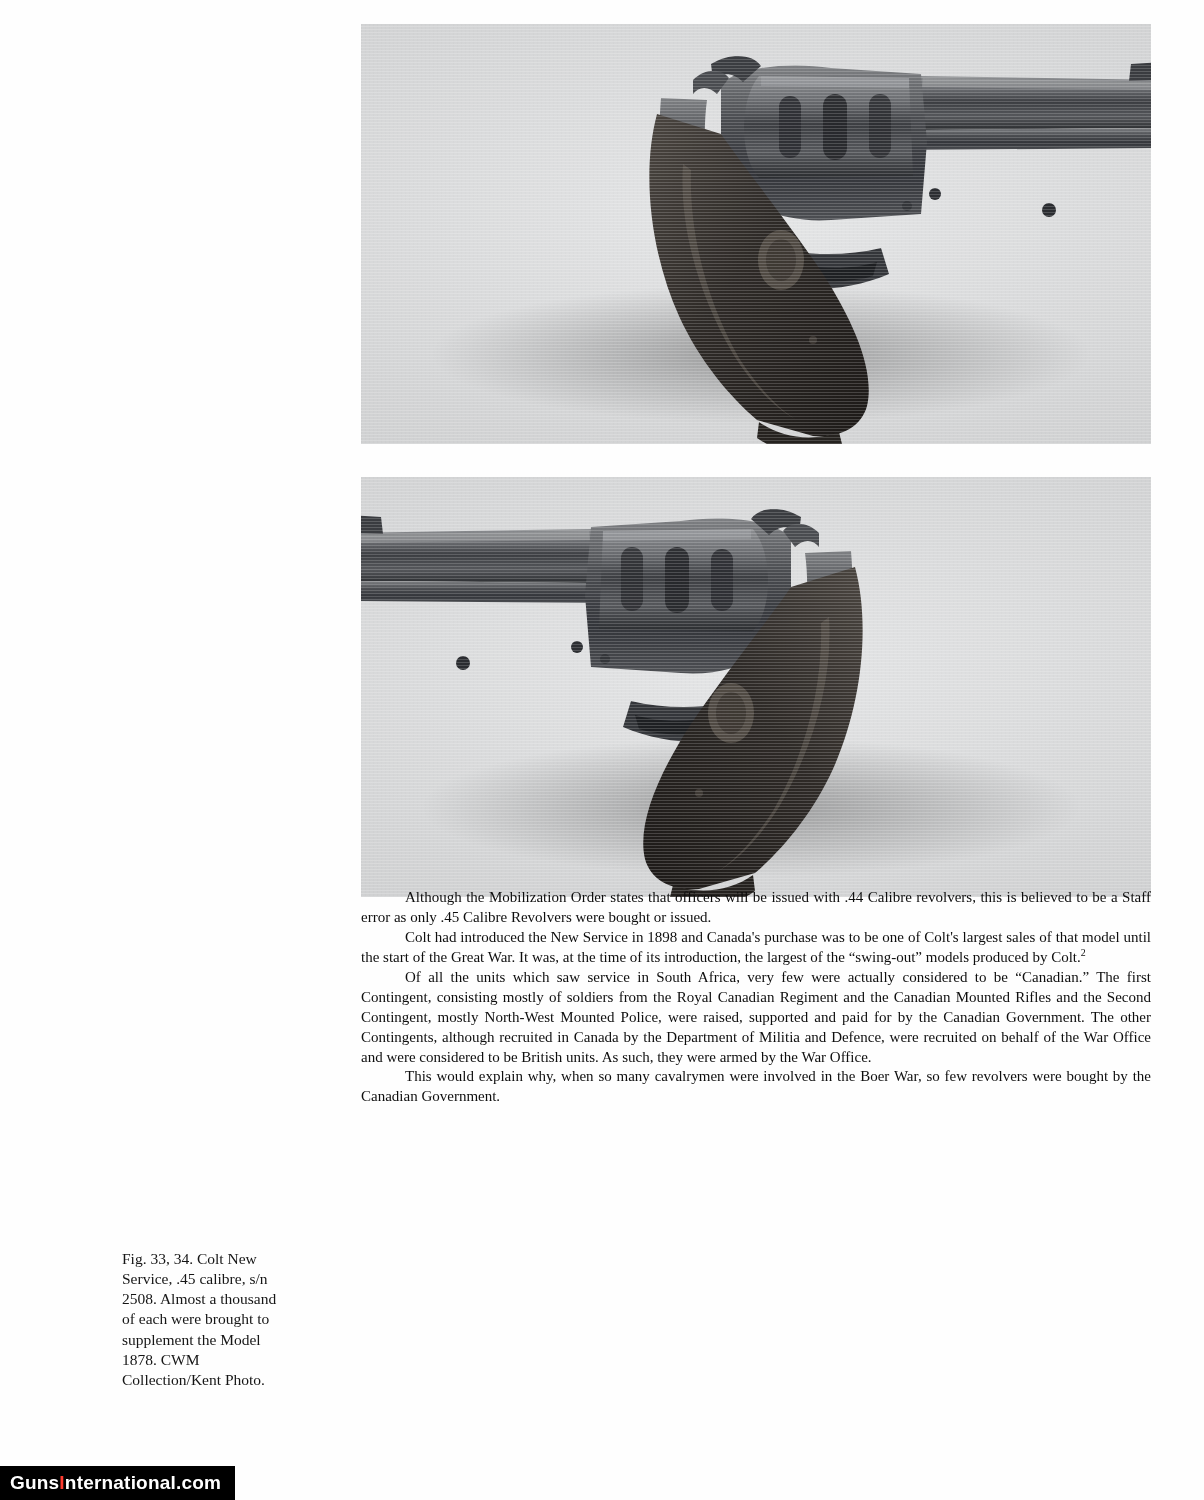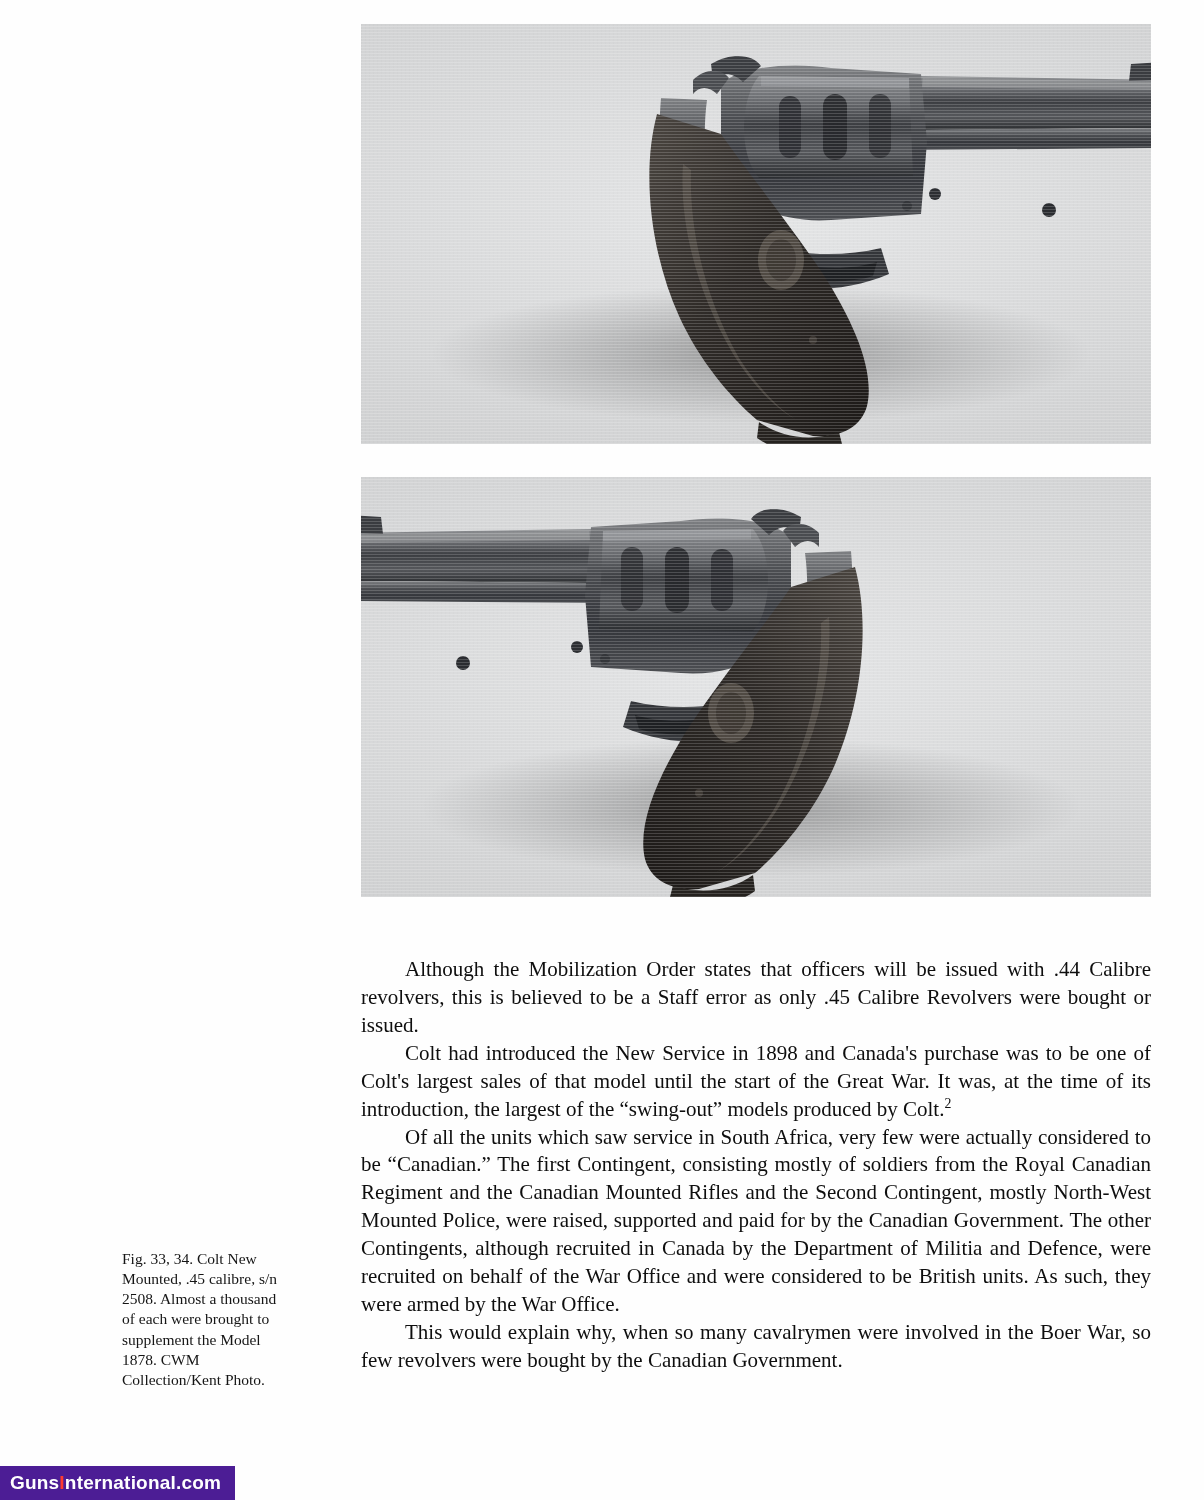--- a/index.html
+++ b/index.html
@@ -67,23 +67,23 @@
     line-height: 1.30;
     color: #151515;
     margin-top: 11px;
   }
   #figure-caption .ital { }
 
   
   #body-text {
     position: absolute;
     left: 361px;
-    top: 956px;
+    top: 888px;
     width: 790px;
-    font-size: 21px;
+    font-size: 15px;
     line-height: 1.33;
     text-align: justify;
     color: #0e0e0e;
   }
   #body-text p {
     margin: 0 0 0 0;
     text-indent: 44px;
   }
   #body-text p + p { margin-top: 0; }
   sup { font-size: 0.66em; vertical-align: super; line-height: 0; }
@@ -97,21 +97,21 @@
     font-family: "Liberation Sans", sans-serif;
     color: #1a1a1a;
   }
 
   
   #watermark {
     position: absolute;
     left: 0;
     bottom: 0;
     height: 34px;
-    background: #4c1d95;
+    background: #000000;
     color: #ffffff;
     display: flex;
     align-items: center;
     padding: 0 14px 0 10px;
     font-family: "Liberation Sans", sans-serif;
     font-size: 19px;
     font-weight: bold;
     letter-spacing: .2px;
   }
   #watermark .wm-accent { color: #ff3b2f; }
@@ -229,21 +229,21 @@
         <circle cx="688" cy="186" r="7" fill="#2a2c30"></circle>
         <circle cx="546" cy="182" r="5" fill="#34363a"></circle>
         <circle cx="452" cy="316" r="4" fill="#4a443e" opacity=".7"></circle>
       </g>
     </svg>
     <div class="grain"></div>
   </div>
 
   <div id="figure-caption">
     <span>Fig.  33, 34. Colt New</span><br>
-    <span>Mounted, .45 calibre, s/n</span><br>
+    <span>Service, .45 calibre, s/n</span><br>
     <span>2508. Almost a thousand</span><br>
     <span>of each were brought to</span><br>
     <span>supplement the Model</span><br>
     <span>1878. </span><span class="ital">CWM</span><br>
     <span class="ital">Collection/Kent Photo.</span>
   </div>
 
   <div id="body-text">
     <p>Although the Mobilization Order states that officers will be issued with .44 Calibre revolvers, this is believed to be a Staff error as only .45 Calibre Revolvers were bought or issued.</p>
     <p><span>Colt had introduced the New Service in 1898 and Canada's purchase was to be one of Colt's largest sales of that model until the start of the Great War. It was, at the time of its introduction, the largest of the “swing-out” models produced by Colt.</span><sup>2</sup></p>

